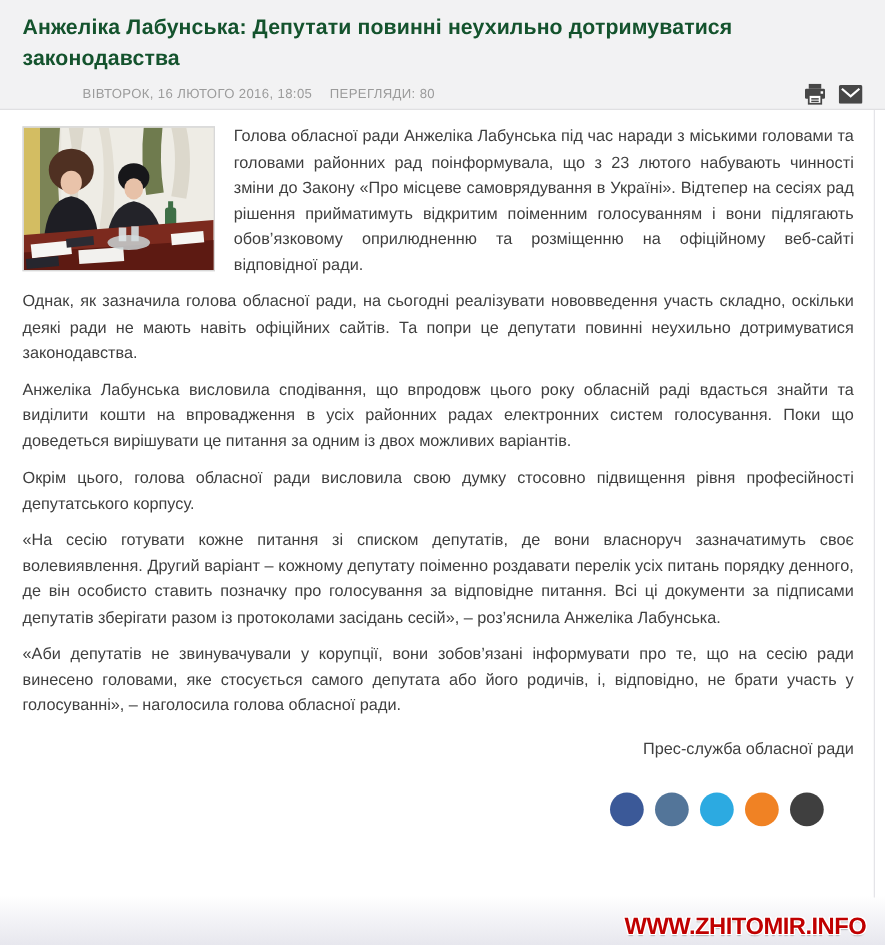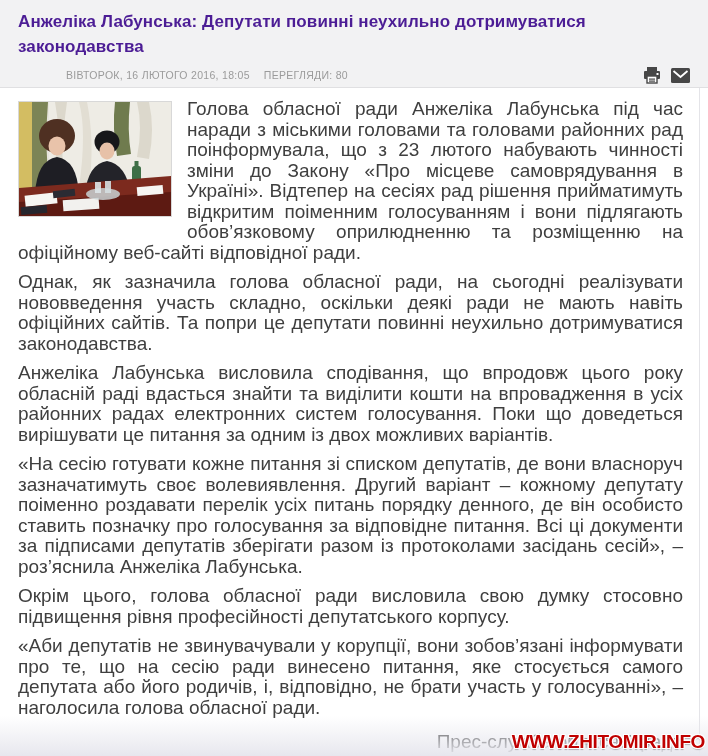--- a/index.html
+++ b/index.html
@@ -14,21 +14,21 @@
   
   .article-header{
     background:#f2f2f3;
     border-bottom:1px solid #e0e0e2;
     padding:10px 18px 0 18px;
     height:77px;box-sizing:content-box;
   }
   .article-title{
     margin:0;
     font-size:17px;line-height:1.45;font-weight:bold;
-    color:#4c1d95;letter-spacing:.1px;
+    color:#14532d;letter-spacing:.1px;
     max-width:640px;
   }
   .meta-row{
     display:flex;align-items:center;
     margin-top:7px;
     font-size:10.5px;color:#9b9b9b;letter-spacing:.3px;padding-left:48px;
   }
   .meta-date{margin-right:14px;}
   .meta-icons{margin-left:auto;display:flex;gap:8px;align-items:center;}
   .icon-btn{
@@ -49,21 +49,21 @@
   .article-photo{
     float:left;
     width:152px;height:114px;
     margin:2px 15px 6px 0;
     padding:0;border:1px solid #d8d8d8;
     background:#ddd;overflow:hidden;
   }
   .article-photo svg{display:block;}
   .article-body p{
     margin:0 0 9px 0;
-    font-size:19px;line-height:20.5px;
+    font-size:13px;line-height:20.5px;
     color:#3f3f3f;
     text-align:justify;
   }
   p.signature{
     text-align:right;
     margin-top:14px;
   }
 
   
   .social-row{
@@ -79,21 +79,21 @@
     font-family:"Liberation Sans",sans-serif;
   }
 
   
   .footer-fade{
     position:absolute;left:0;right:0;bottom:0;height:40px;
     background:linear-gradient(rgba(255,255,255,0),#e7e7ee);
     pointer-events:none;
   }
   .watermark{
-    position:absolute;right:3px;bottom:3px;
+    position:absolute;right:15px;bottom:3px;
     font-size:19px;font-weight:bold;letter-spacing:-0.4px;
     color:#c00000;
     text-shadow:
       -1px -1px 0 #fff, 1px -1px 0 #fff,
       -1px 1px 0 #fff, 1px 1px 0 #fff,
       0 2px 1px rgba(0,0,0,.25);
     font-family:"Liberation Sans",sans-serif;
   }
 </style>
 </head>
@@ -169,23 +169,23 @@
 
         <ellipse cx="84" cy="92" rx="17" ry="6" fill="#c9d2d4" opacity="0.85"></ellipse>
         <rect x="76" y="80" width="6" height="11" fill="#dde6e8" opacity="0.9"></rect>
         <rect x="86" y="79" width="6" height="12" fill="#d4dee0" opacity="0.9"></rect>
       </svg>
     </figure>
 
     <p>Голова обласної ради Анжеліка Лабунська під час наради з міськими головами та головами районних рад поінформувала, що з 23 лютого набувають чинності зміни до Закону «Про місцеве самоврядування в Україні». Відтепер на сесіях рад рішення прийматимуть відкритим поіменним голосуванням і вони підлягають обов’язковому оприлюдненню та розміщенню на офіційному веб-сайті відповідної ради.</p>
     <p>Однак, як зазначила голова обласної ради, на сьогодні реалізувати нововведення участь складно, оскільки деякі ради не мають навіть офіційних сайтів. Та попри це депутати повинні неухильно дотримуватися законодавства.</p>
     <p>Анжеліка Лабунська висловила сподівання, що впродовж цього року обласній раді вдасться знайти та виділити кошти на впровадження в усіх районних радах електронних систем голосування. Поки що доведеться вирішувати це питання за одним із двох можливих варіантів.</p>
+    <p>Окрім цього, голова обласної ради висловила свою думку стосовно підвищення рівня професійності депутатського корпусу.</p>
     <p>«На сесію готувати кожне питання зі списком депутатів, де вони власноруч зазначатимуть своє волевиявлення. Другий варіант – кожному депутату поіменно роздавати перелік усіх питань порядку денного, де він особисто ставить позначку про голосування за відповідне питання. Всі ці документи за підписами депутатів зберігати разом із протоколами засідань сесій», – роз’яснила Анжеліка Лабунська.</p>
-    <p>Окрім цього, голова обласної ради висловила свою думку стосовно підвищення рівня професійності депутатського корпусу.</p>
-    <p>«Аби депутатів не звинувачували у корупції, вони зобов’язані інформувати про те, що на сесію ради винесено питання, яке стосується самого депутата або його родичів, і, відповідно, не брати участь у голосуванні», – наголосила голова обласної ради.</p>
+    <p>«Аби депутатів не звинувачували у корупції, вони зобов’язані інформувати про те, що на сесію ради винесено головами, яке стосується самого депутата або його родичів, і, відповідно, не брати участь у голосуванні», – наголосила голова обласної ради.</p>
     <p class="signature">Прес-служба обласної ради</p>
 
     <div class="social-row">
       <button class="social-btn" style="background-color: rgb(59, 89, 152);">
         
       </button>
       <button class="social-btn" style="background-color: rgb(83, 117, 153);">
         
       </button>
       <button class="social-btn" style="background-color: rgb(44, 170, 225);">

